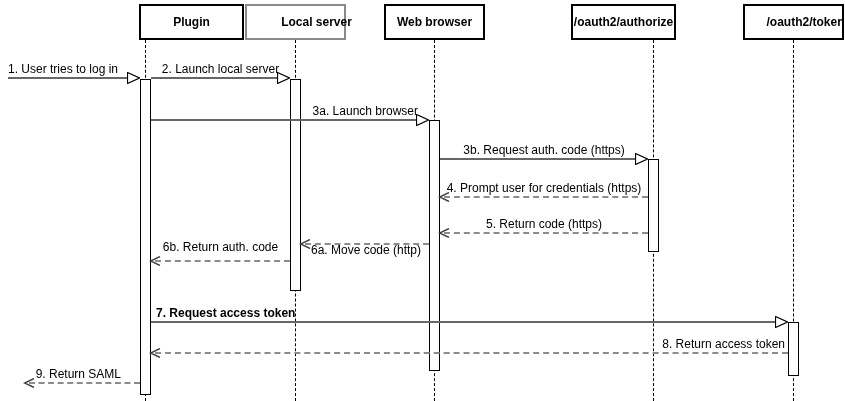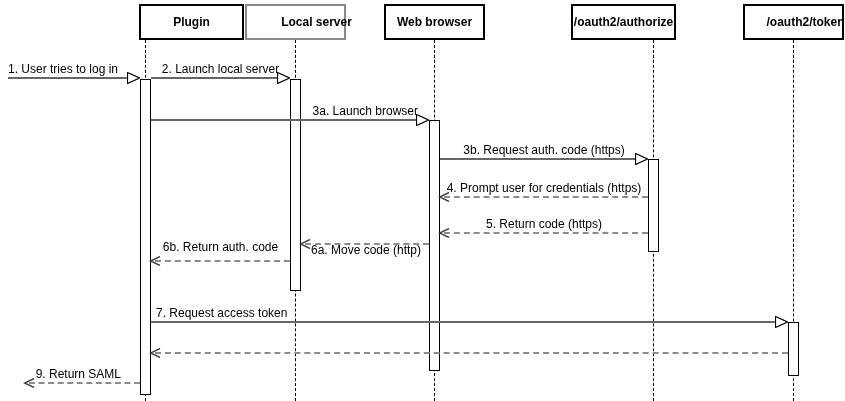--- a/index.html
+++ b/index.html
@@ -107,26 +107,27 @@
   <div class="mline-dashed" style="left:155px;top:260px;width:135px;"></div>
   <svg class="ah" style="left:149px;top:256px;" width="12" height="10">
       <path d="M11,0.5 L1.5,5 L11,9.5" fill="none" stroke="#3f3f3f" stroke-width="1.4"></path>
     </svg>
   <div class="mlabel ac" style="left:151px;top:240px;width:139px;">6b. Return auth. code</div>
 
   <div class="mline-solid" style="left:151px;top:321px;width:624px;"></div>
   <svg class="ah" style="left:775px;top:316px;" width="13" height="12">
       <path d="M0.5,0.5 L12.5,6 L0.5,11.5 Z" fill="#ffffff" stroke="#000000" stroke-width="1.2"></path>
     </svg>
-  <div class="mlabel al" style="left:156px;top:306px;width:250px;">7. Request access token</div>
+  <div class="mlabel al" style="left:156px;top:306px;width:250px;font-weight:bold;">7. Request access token</div>
 
   <div class="mline-dashed" style="left:155px;top:352px;width:633px;"></div>
   <svg class="ah" style="left:149px;top:348px;" width="12" height="10">
       <path d="M11,0.5 L1.5,5 L11,9.5" fill="none" stroke="#3f3f3f" stroke-width="1.4"></path>
     </svg>
+  <div class="mlabel ar" style="left:558px;top:337px;width:227px;">8. Return access token</div>
 
   <div class="mline-dashed" style="left:29px;top:382px;width:111px;"></div>
   <svg class="ah" style="left:23px;top:378px;" width="12" height="10">
       <path d="M11,0.5 L1.5,5 L11,9.5" fill="none" stroke="#3f3f3f" stroke-width="1.4"></path>
     </svg>
   <div class="mlabel ar" style="left:17px;top:367px;width:104px;">9. Return SAML</div>
 
 </div>
 
 </body></html>

